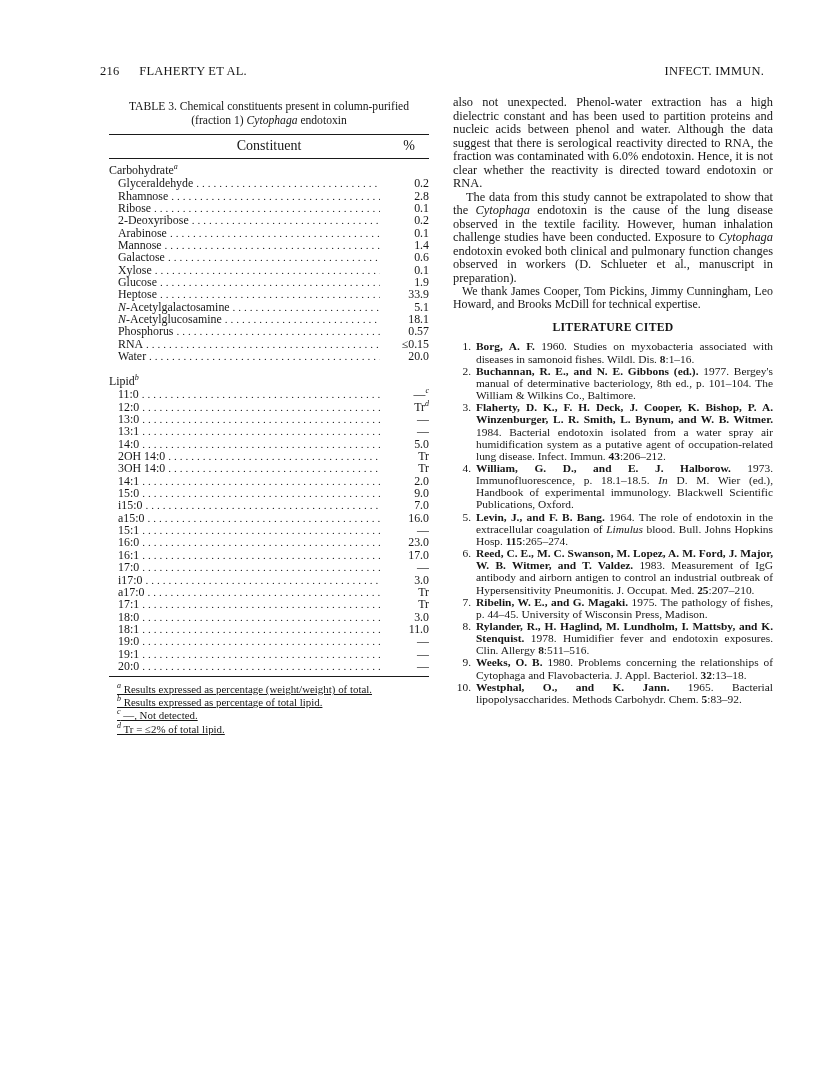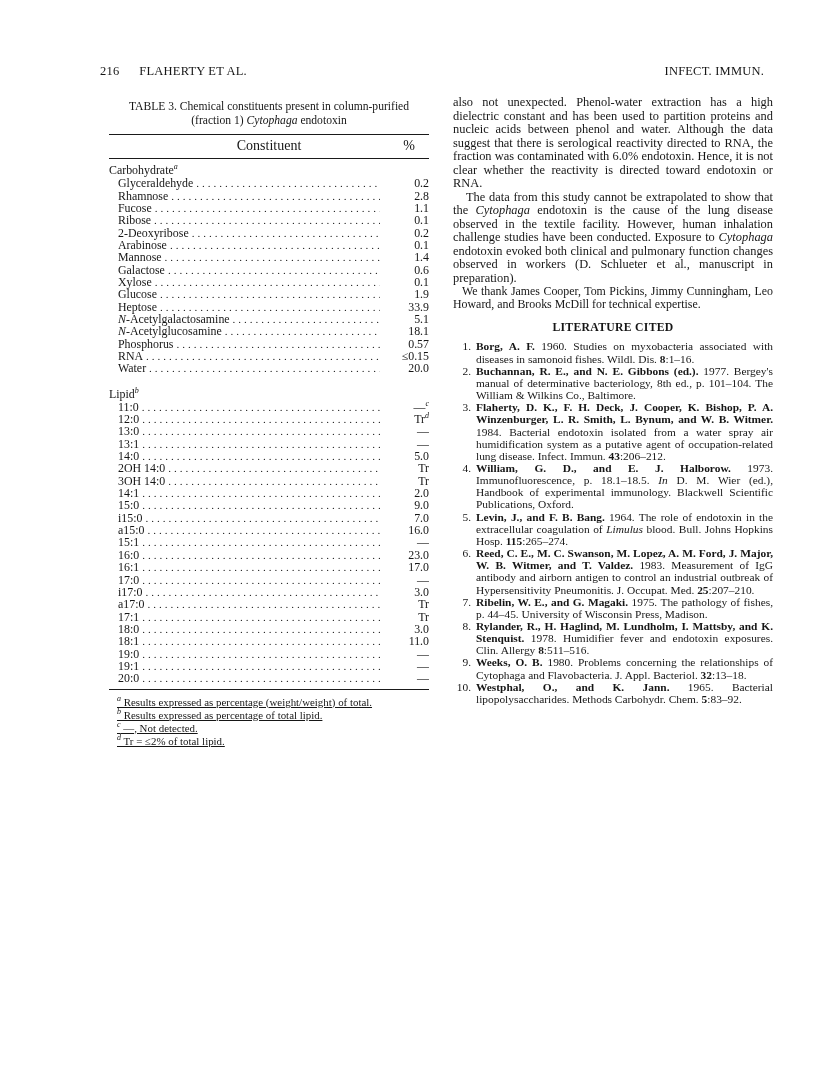--- a/index.html
+++ b/index.html
@@ -81,25 +81,20 @@
               <span class="dots"></span>
               <span class="tval">0.2</span>
             </div>
 
             <div class="trow">
               <span class="tname">Rhamnose</span>
               <span class="dots"></span>
               <span class="tval">2.8</span>
             </div>
 
-            <div class="trow">
-              <span class="tname">Fucose</span>
-              <span class="dots"></span>
-              <span class="tval">1.1</span>
-            </div>
 
             <div class="trow">
               <span class="tname">Ribose</span>
               <span class="dots"></span>
               <span class="tval">0.1</span>
             </div>
 
             <div class="trow">
               <span class="tname">2-Deoxyribose</span>
               <span class="dots"></span>

